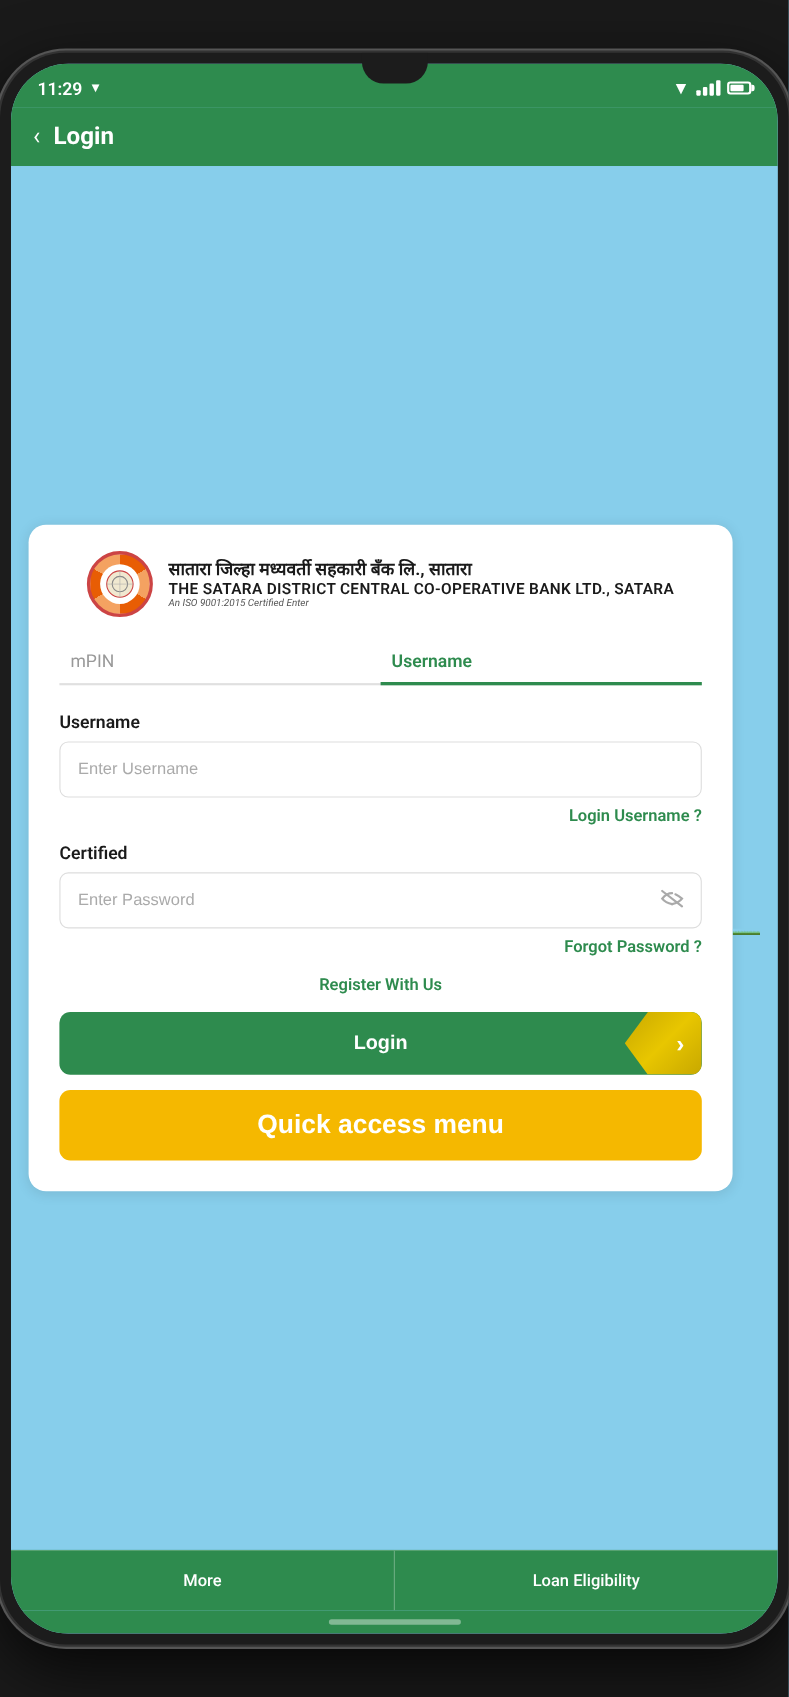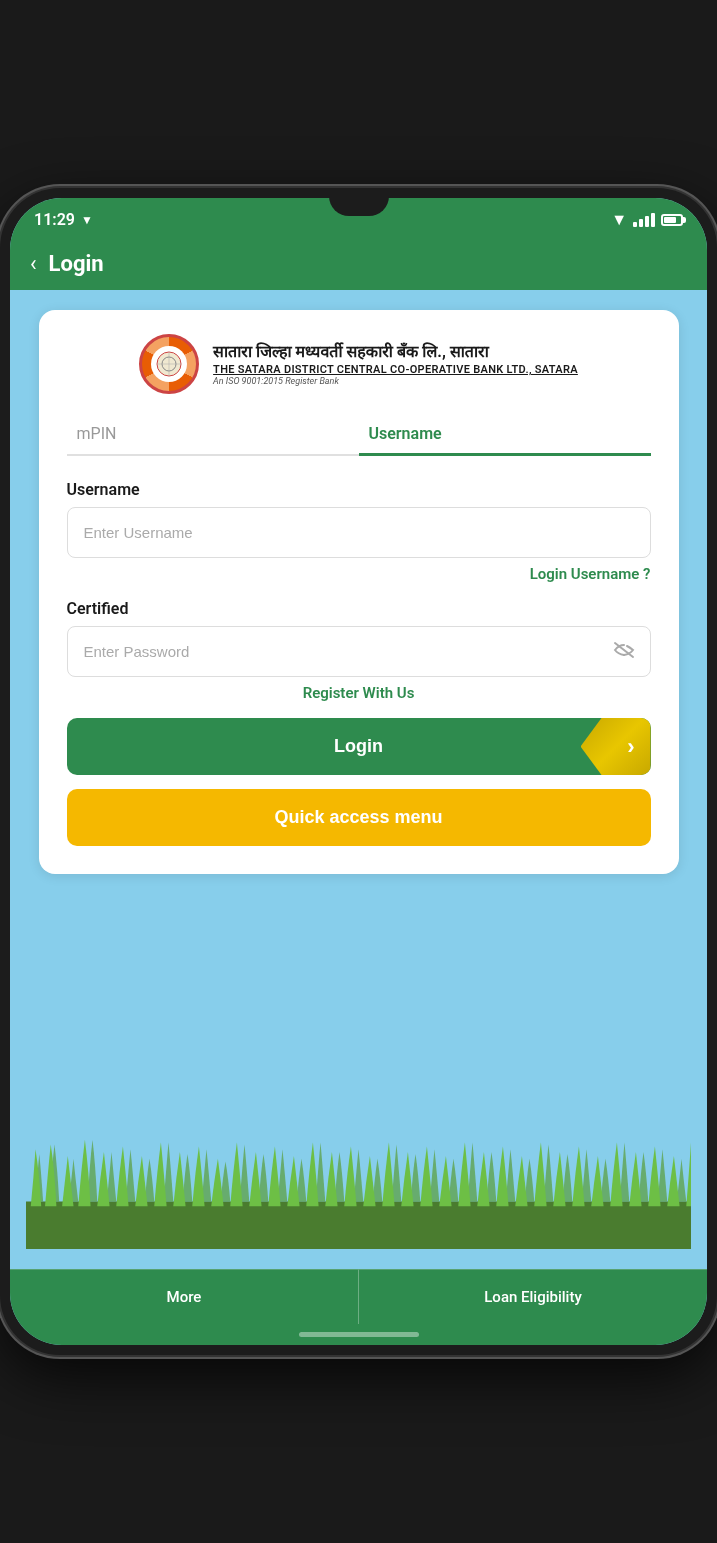--- a/index.html
+++ b/index.html
@@ -8,21 +8,21 @@
       background: #1a1a1a;
       display: flex;
       justify-content: center;
       align-items: center;
       min-height: 100vh;
       font-family: 'Roboto', Arial, sans-serif;
     }
 
     .phone-frame {
       width: 717px;
-      height: 1167px;
+      height: 1447px;
       background: #1c1c1c;
       border-radius: 60px;
       position: relative;
       overflow: hidden;
       box-shadow: 0 0 0 2px #333, 0 0 0 4px #555, 0 20px 60px rgba(0,0,0,0.8);
     }
 
     .phone-screen {
       position: absolute;
       top: 10px;
@@ -138,21 +138,21 @@
       font-size: 22px;
       font-weight: 700;
     }
 
     
     .main-content {
       flex: 1;
       background: #87ceeb;
       overflow-y: auto;
       display: flex;
-      flex-direction: column;
+      flex-direction: row;
       align-items: center;
       padding: 20px 16px;
       gap: 0;
     }
 
     
     .login-card {
       background: white;
       border-radius: 16px;
       width: 100%;
@@ -203,25 +203,24 @@
     }
 
     .bank-name-marathi {
       font-size: 16px;
       font-weight: 700;
       color: #1a1a1a;
       line-height: 1.3;
     }
 
     .bank-name-english {
-      font-size: 11px;
+      font-size: 14px;
       font-weight: 600;
       color: #1a1a1a;
       letter-spacing: 0.3px;
-      text-decoration: underline;
     }
 
     .bank-iso {
       font-size: 9px;
       color: #555;
       font-style: italic;
     }
 
     
     .tabs {
@@ -350,21 +349,21 @@
     }
 
     
     .quick-access-btn {
       width: 100%;
       padding: 18px 24px;
       background: #f5b800;
       color: white;
       border: none;
       border-radius: 10px;
-      font-size: 18px;
+      font-size: 24px;
       font-weight: 700;
       cursor: pointer;
     }
 
     
     .grass-area {
       width: 100%;
       flex: 1;
       position: relative;
       overflow: hidden;
@@ -456,21 +455,21 @@
               <svg width="28" height="28" viewBox="0 0 28 28">
                 <circle cx="14" cy="14" r="12" fill="#f0e8d0" stroke="#c44" stroke-width="1"></circle>
                 <circle cx="14" cy="14" r="7" fill="none" stroke="#888" stroke-width="1"></circle>
                 <path d="M14 2 L14 26 M2 14 L26 14" stroke="#aaa" stroke-width="0.5"></path>
               </svg>
             </div>
           </div>
           <div class="bank-text">
             <span class="bank-name-marathi">सातारा जिल्हा मध्यवर्ती सहकारी बँक लि., सातारा</span>
             <span class="bank-name-english">THE SATARA DISTRICT CENTRAL CO-OPERATIVE BANK LTD., SATARA</span>
-            <span class="bank-iso">An ISO 9001:2015 Register Bank</span>
+            <span class="bank-iso">An ISO 9001:2015 Certified Enter</span>
           </div>
         </div>
 
         
         <div class="tabs">
           <div class="tab">mPIN</div>
           <div class="tab active">Username</div>
         </div>
 
         
@@ -486,20 +485,23 @@
         <div class="field-label">Certified</div>
         <div class="input-wrapper">
           <input class="form-input" type="password" style="padding-right: 50px;" placeholder="Enter Password">
           <span class="eye-icon">
             <svg width="22" height="18" viewBox="0 0 22 18" fill="none">
               <path d="M2 2L20 16" stroke="#aaa" stroke-width="2" stroke-linecap="round"></path>
               <path d="M11 4C6 4 2 9 2 9C2 9 5 13 11 14" stroke="#aaa" stroke-width="2" stroke-linecap="round"></path>
               <path d="M14 5C17 6.5 20 9 20 9C20 9 17 13 11 14" stroke="#aaa" stroke-width="2" stroke-linecap="round"></path>
             </svg>
           </span>
+        </div>
+        <div class="forgot-link">
+          <a href="#">Forgot Password ?</a>
         </div>
 
         
         <div class="register-link">
           <a href="#">Register With Us</a>
         </div>
 
         
         <button class="login-btn">
           <span>Login</span>

